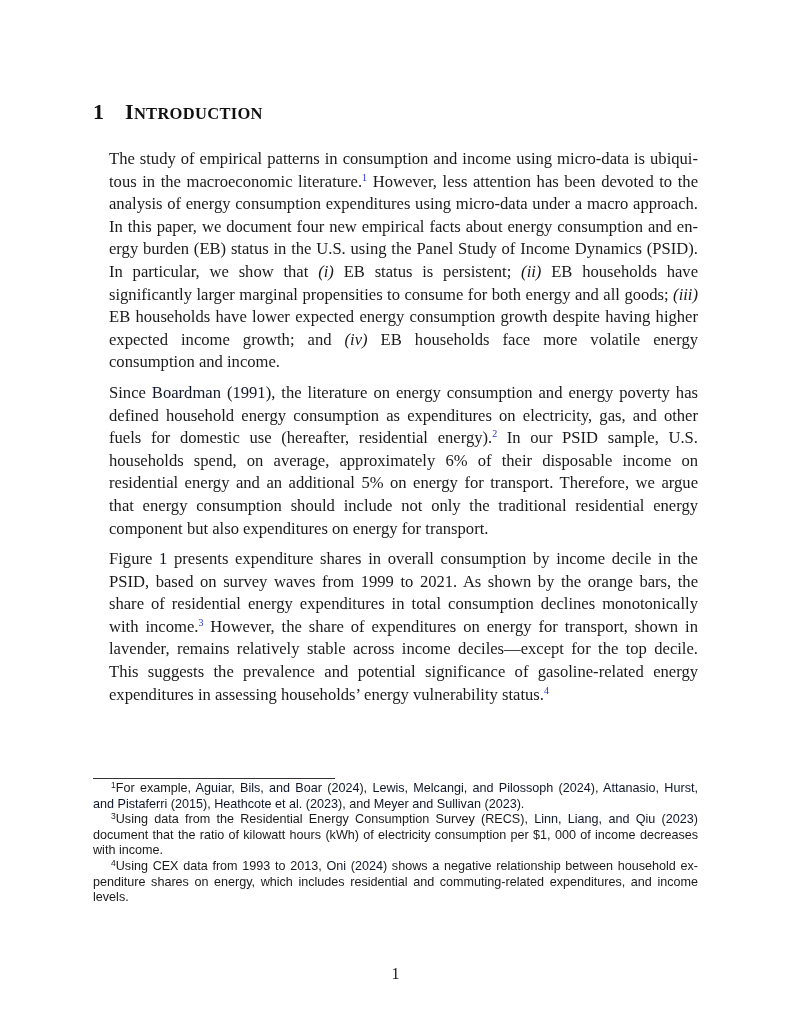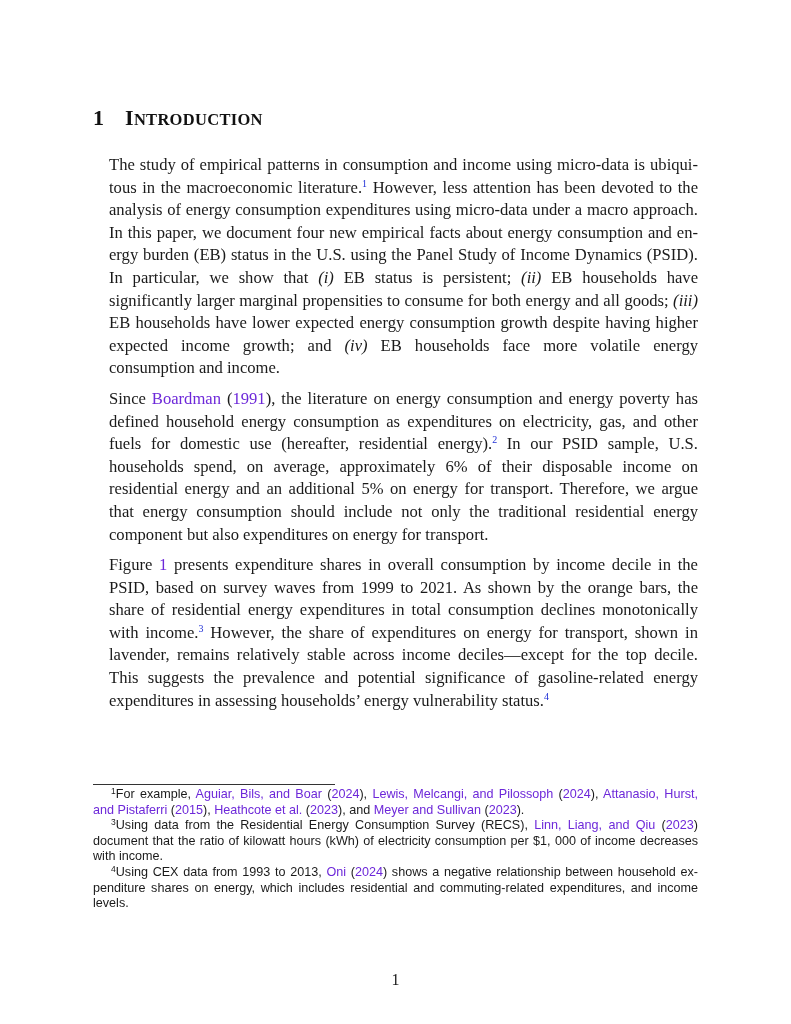--- a/index.html
+++ b/index.html
@@ -1,24 +1,24 @@
 <!DOCTYPE html>
 <html><head>
 <meta charset="utf-8">
 <style>
   html, body { margin: 0; padding: 0; background: #ffffff; }
   body { width: 791px; height: 1024px; position: relative; overflow: hidden; }
-  .page { position: absolute; left: 0; top: 16px; width: 791px; height: 787px; background: #fff; color: #1a1a1a; }
+  .page { position: absolute; left: 0; top: 10px; width: 791px; height: 787px; background: #fff; color: #1a1a1a; }
   .content { position: absolute; left: 93px; top: 88px; width: 605px; font-family: "DejaVu Serif", "Liberation Serif", serif; }
   .heading { font-family: "Liberation Serif", serif; font-weight: bold; font-size: 22px; line-height: 28px; margin: 0 0 20px 0; color: #111; letter-spacing: 0.3px; }
   .heading .num { display: inline-block; width: 32px; }
   .heading .cap { font-size: 22px; }
   .heading .sc { font-size: 16.5px; }
   .para { font-family: "Liberation Serif", serif; font-size: 16.6px; line-height: 22.6px; text-align: justify; margin: 0 0 8px 16px; hyphens: manual; }
-  .link { color: #6d28d9; text-decoration: none; }
+  .link { color: #0f172a; text-decoration: none; }
   sup.fn { font-size: 10px; line-height: 0; vertical-align: 6px; color: #1f2fd6; }
   .rule { position: absolute; left: 93px; top: 768px; width: 242px; height: 0; border-top: 1px solid #333; }
   .footnotes { position: absolute; left: 93px; top: 771px; width: 605px; font-family: Liberation Sans, sans-serif; font-size: 12.6px; line-height: 15.6px; color: #1a1a1a; }
   .footnote { text-indent: 18px; text-align: justify; margin: 0; }
   .footnote sup { font-size: 8.5px; line-height: 0; vertical-align: 4px; }
   .pagenum { position: absolute; left: 0; width: 791px; top: 955px; text-align: center; font-family: "Liberation Serif", serif; font-size: 16px; }
   i { font-style: italic; }
 </style>
 </head>
 <body>

